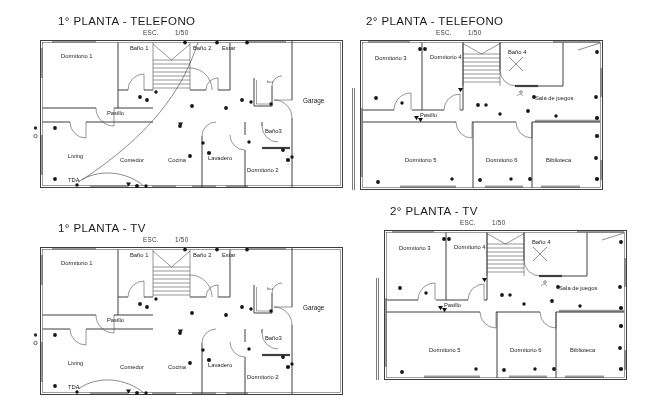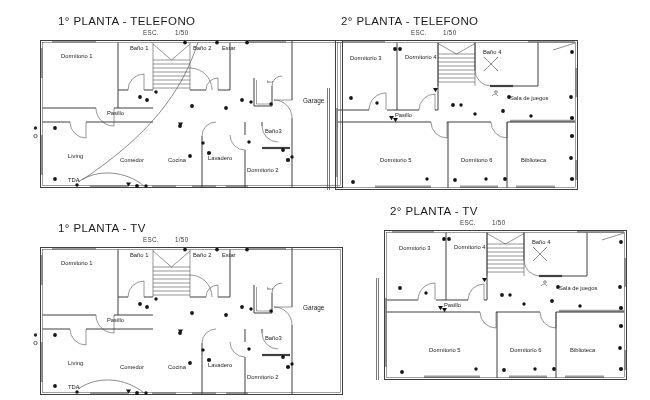--- a/index.html
+++ b/index.html
@@ -182,21 +182,21 @@
     <text class="room" x="90" y="154">Comedor</text>
     <text class="room" x="138" y="154">Cocina</text>
     <text class="room" x="178" y="152">Lavadero</text>
     <text class="room" x="217" y="164">Dormitorio 2</text>
     <text class="room" x="235" y="125">Baño3</text>
     <text class="room" x="38" y="174">TDA</text>
     <text class="tiny" x="237" y="75">bar</text>
   </svg>
 </div>
 
-<div class="plan" style="left:327px;top:8px;width:262px;height:190px;">
+<div class="plan" style="left:352px;top:8px;width:262px;height:190px;">
   <svg width="262" height="190" viewBox="0 0 262 190">
     <text class="plan-title" x="14" y="17">2° PLANTA - TELEFONO</text>
     <text class="esc" x="84" y="27">ESC.</text>
     <text class="esc" x="116" y="27">1/50</text>
     <use href="#f2" x="8" y="32"></use>
     <text class="room" x="23" y="52">Dormitorio 3</text>
     <text class="room" x="78" y="51">Dormitorio 4</text>
     <text class="room" x="156" y="46">Baño 4</text>
     <text class="room" x="183" y="92">Sala de juegos</text>
     <text class="room" x="68" y="109">Pasillo</text>

